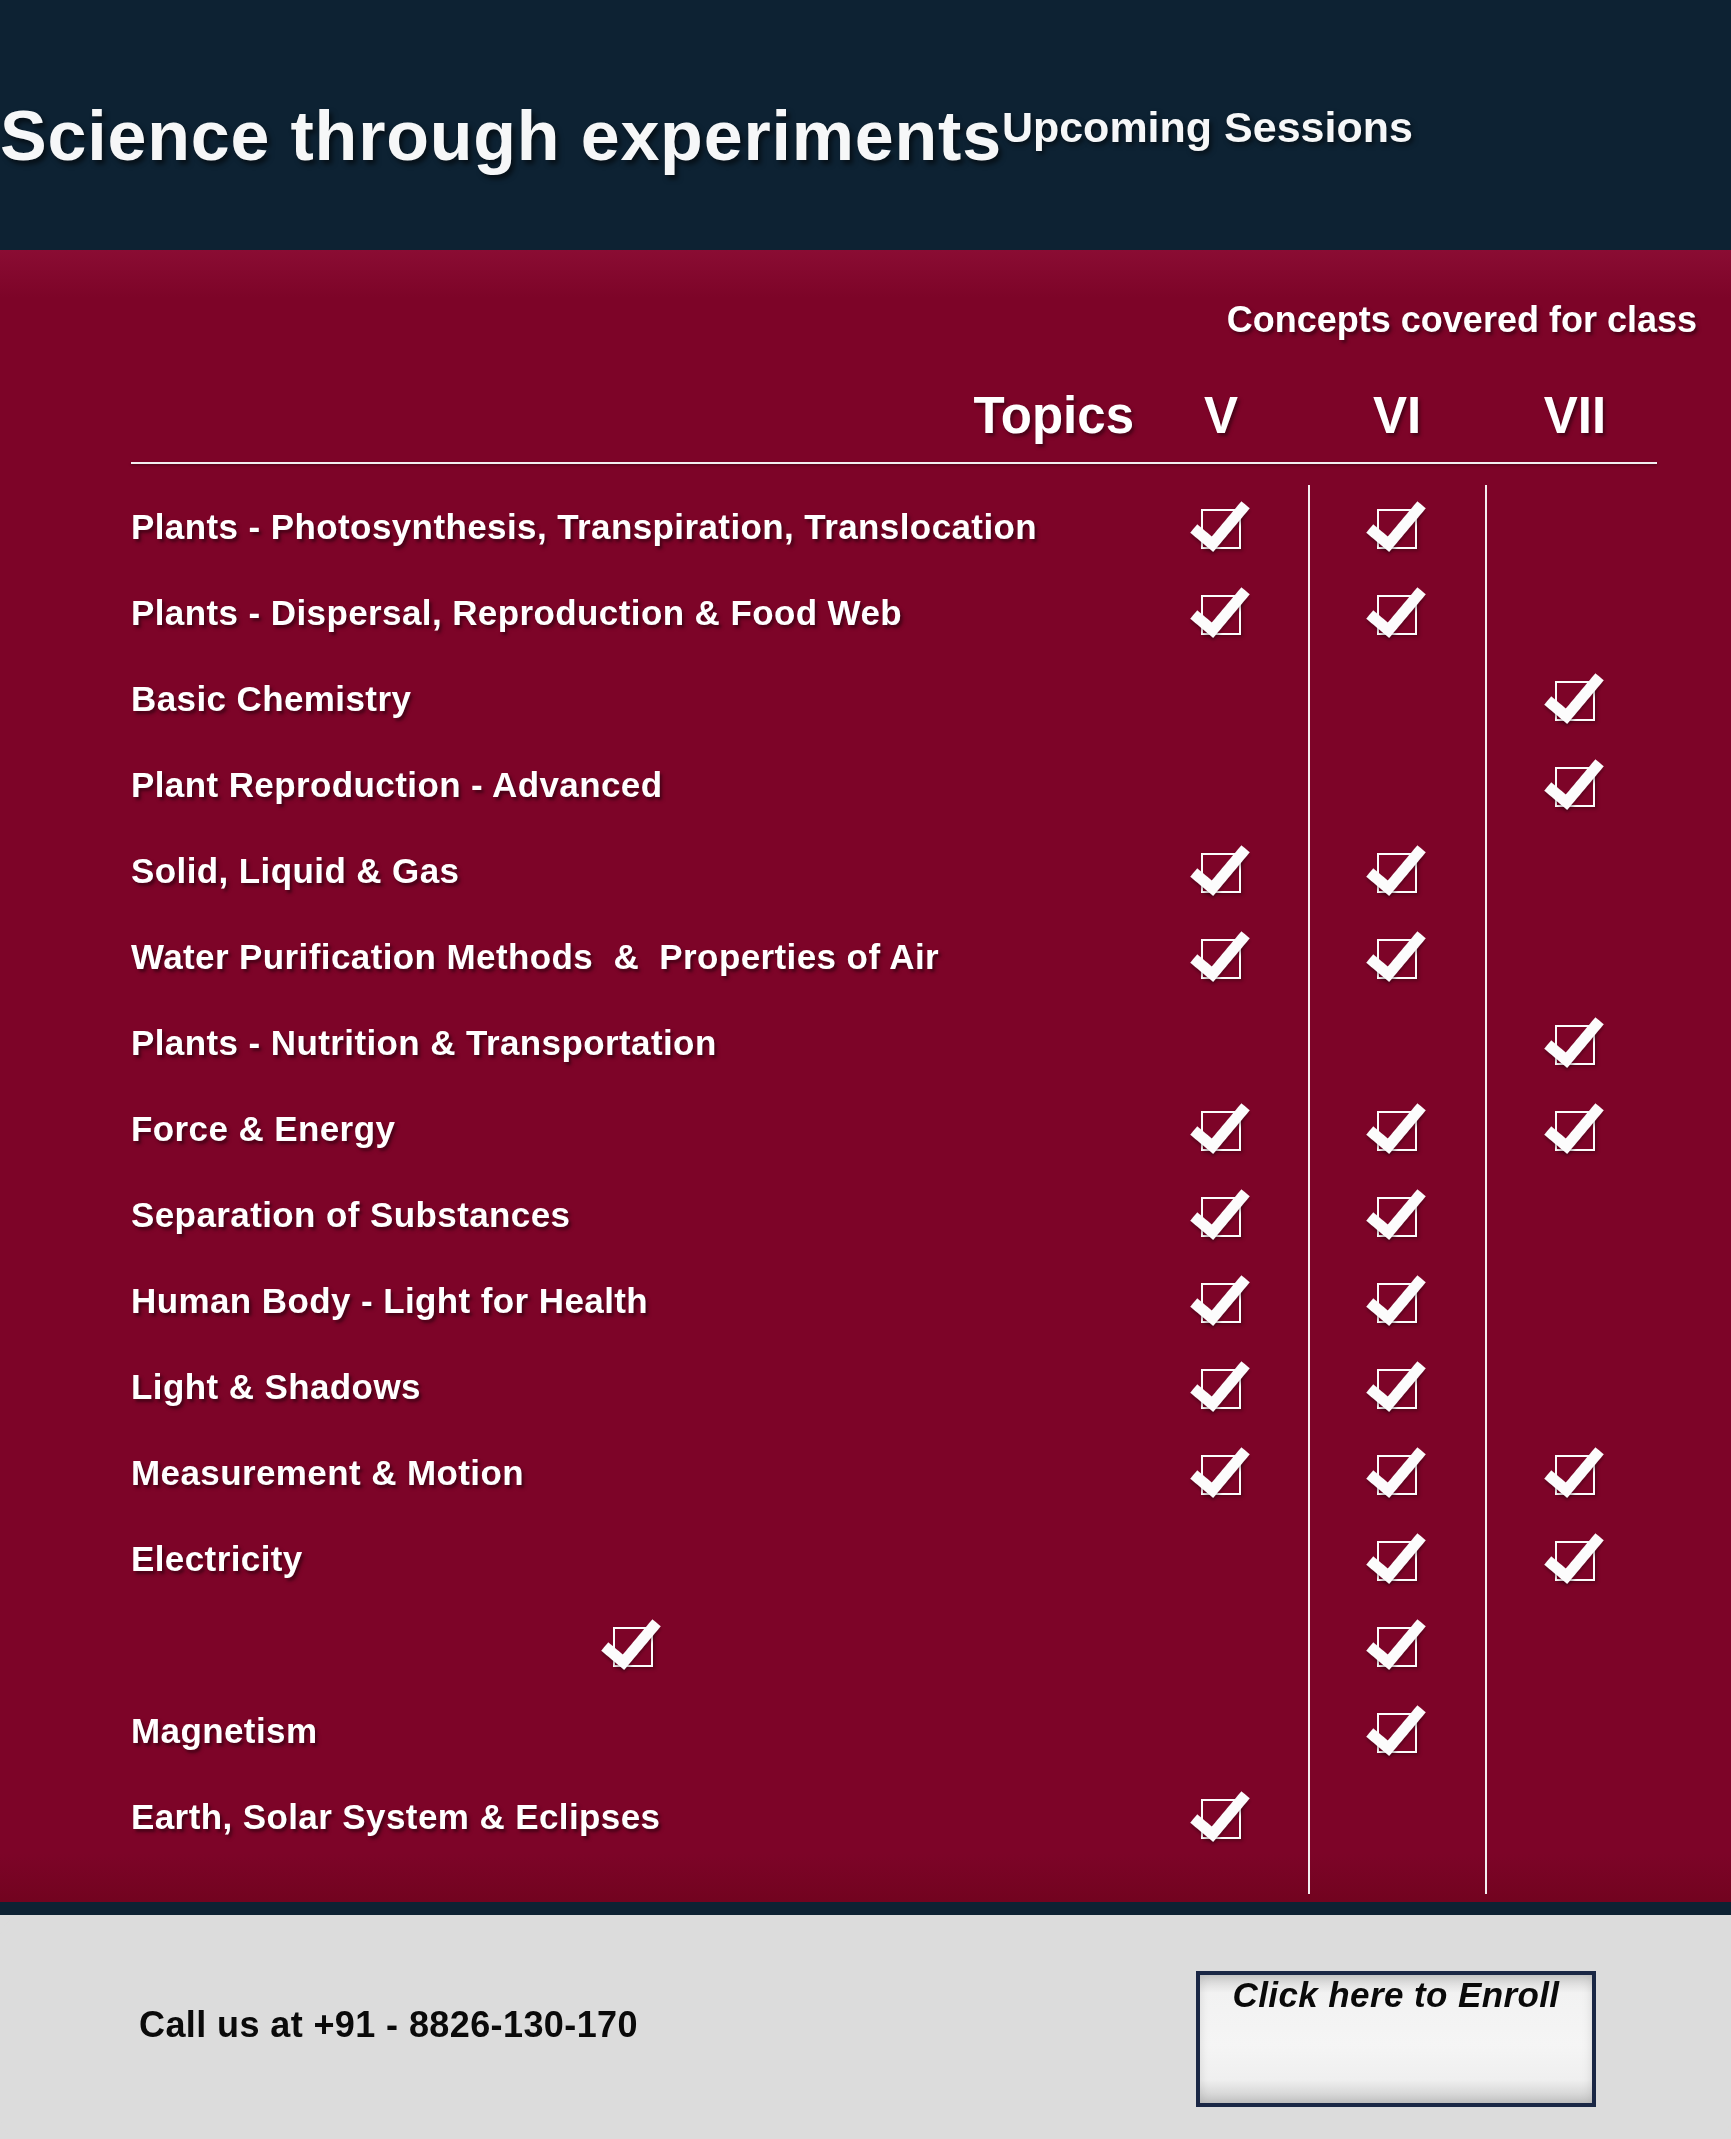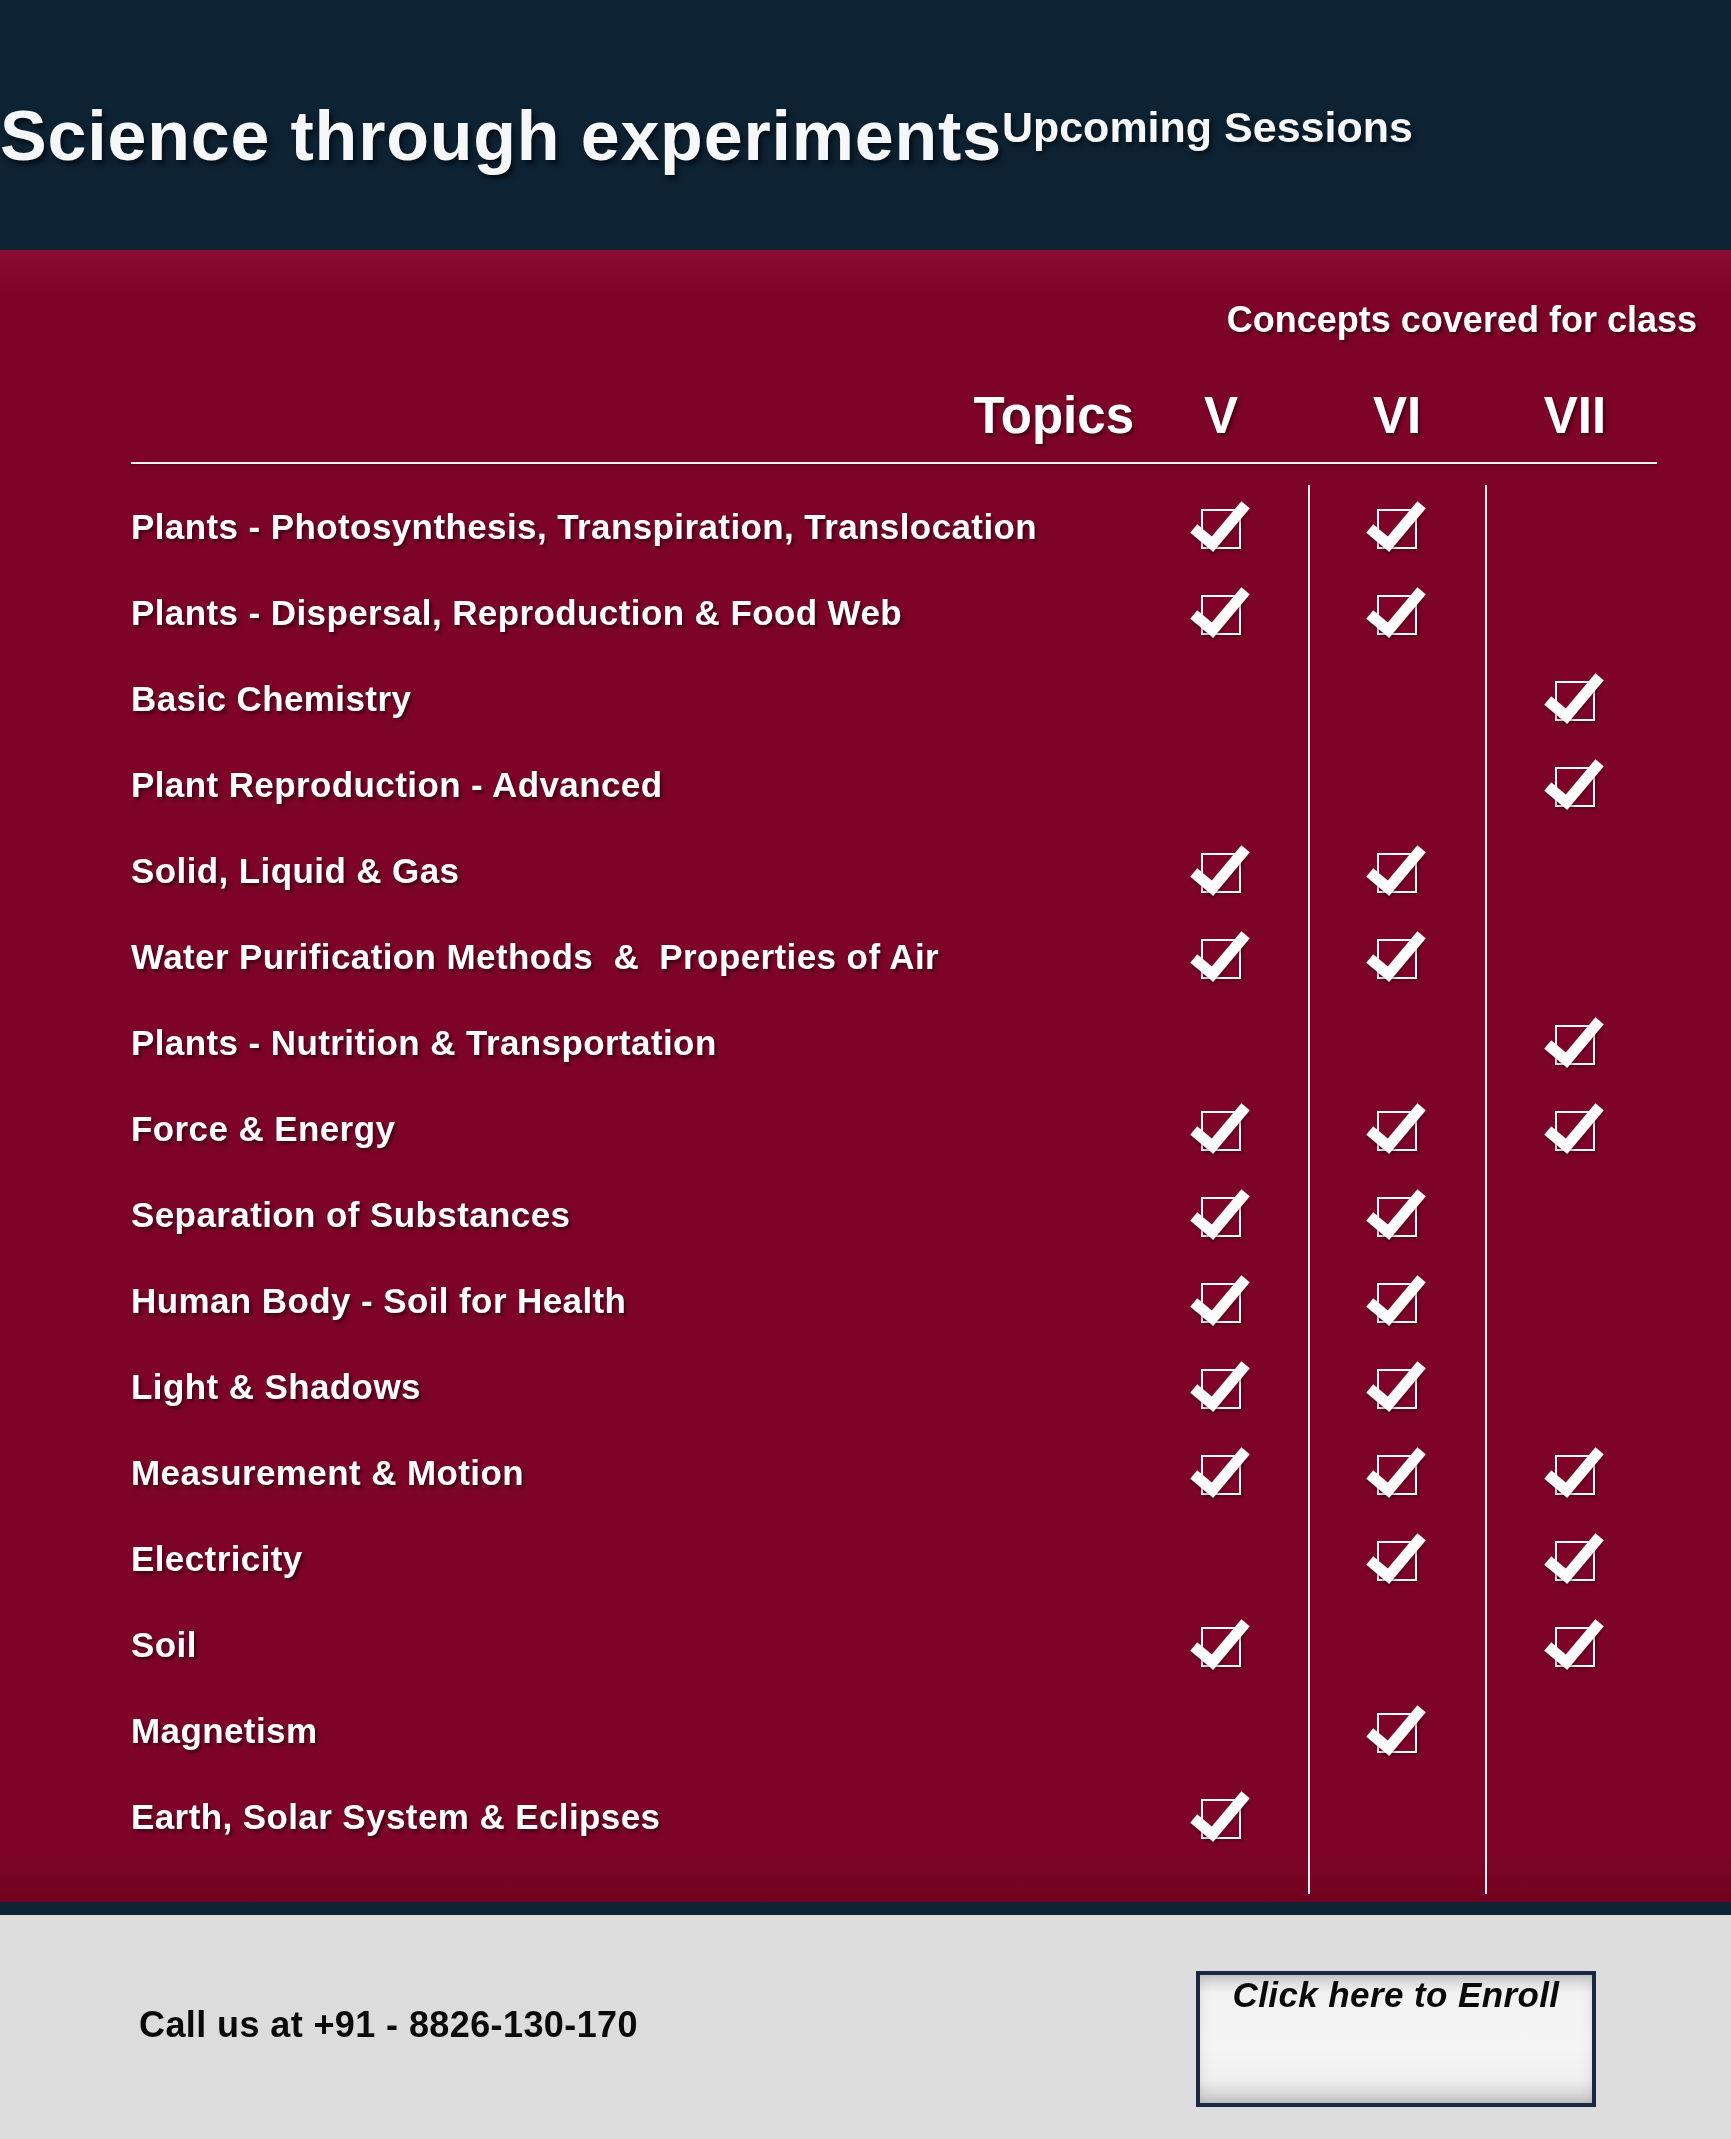--- a/index.html
+++ b/index.html
@@ -222,21 +222,21 @@
           <div class="topic">Separation of Substances</div>
           <div class="ccell">
             <span class="check"></span>
           </div>
           <div class="ccell">
             <span class="check"></span>
           </div>
           <div class="ccell"></div>
         </div>
         <div class="trow">
-          <div class="topic">Human Body - Soil for Health</div>
+          <div class="topic">Human Body - Light for Health</div>
           <div class="ccell">
             <span class="check"></span>
           </div>
           <div class="ccell">
             <span class="check"></span>
           </div>
           <div class="ccell"></div>
         </div>
         <div class="trow">
           <div class="topic">Light &amp; Shadows</div>
@@ -264,21 +264,20 @@
           <div class="topic">Electricity</div>
           <div class="ccell"></div>
           <div class="ccell">
             <span class="check"></span>
           </div>
           <div class="ccell">
             <span class="check"></span>
           </div>
         </div>
         <div class="trow">
-          <div class="topic">Soil</div>
           <div class="ccell">
             <span class="check"></span>
           </div>
           <div class="ccell"></div>
           <div class="ccell">
             <span class="check"></span>
           </div>
         </div>
         <div class="trow">
           <div class="topic">Magnetism</div>

